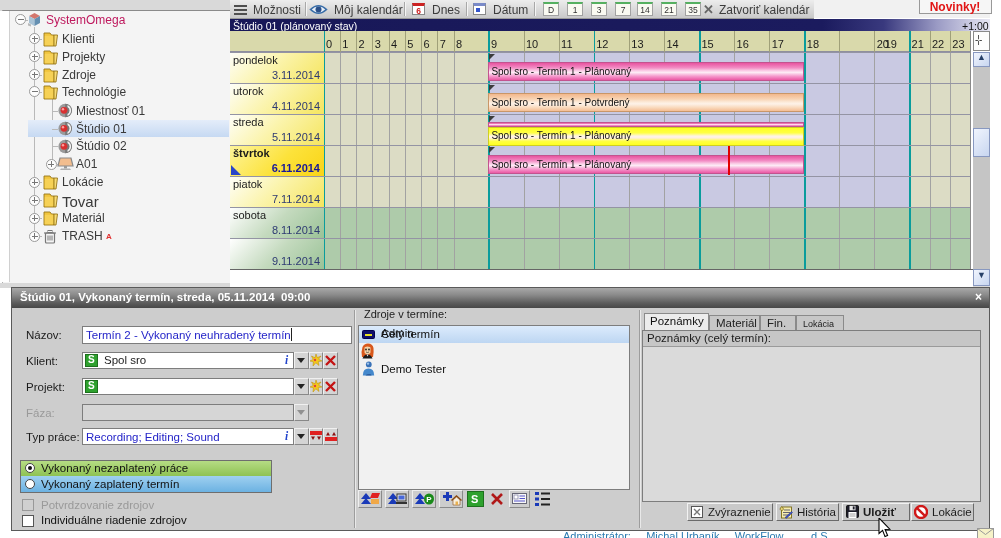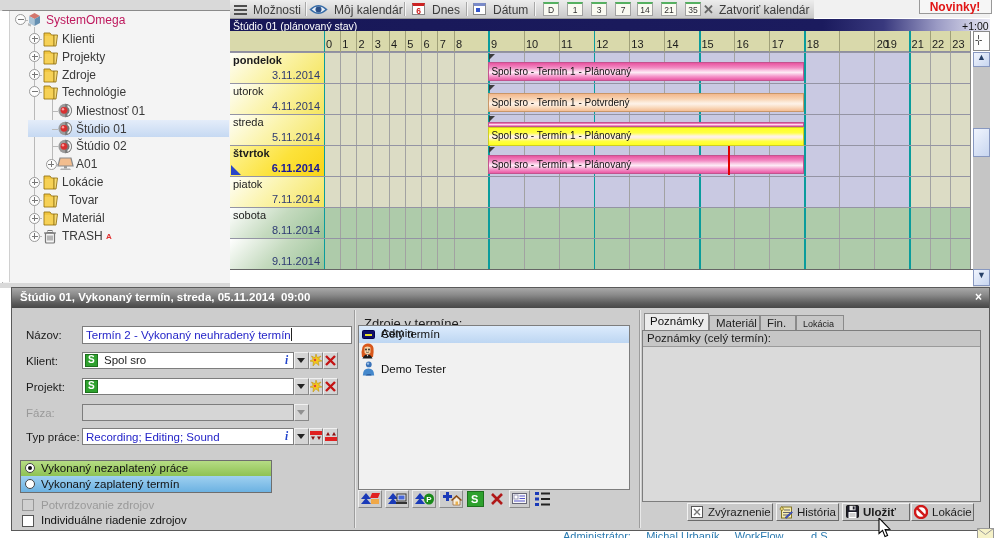--- a/index.html
+++ b/index.html
@@ -148,21 +148,21 @@
 <div class="ab" style="left:970.2px;top:30.5px;width:1px;height:238.5px;background:#8a8a8a;"></div>
 <div class="ab" style="left:230px;top:52px;width:740.2px;height:1px;background:#9494a4;"></div>
 <div class="ab" style="left:230px;top:83px;width:740.2px;height:1px;background:#9494a4;"></div>
 <div class="ab" style="left:230px;top:114px;width:740.2px;height:1px;background:#9494a4;"></div>
 <div class="ab" style="left:230px;top:145px;width:740.2px;height:1px;background:#9494a4;"></div>
 <div class="ab" style="left:230px;top:176px;width:740.2px;height:1px;background:#9494a4;"></div>
 <div class="ab" style="left:230px;top:207px;width:740.2px;height:1px;background:#9494a4;"></div>
 <div class="ab" style="left:230px;top:238px;width:740.2px;height:1px;background:#9494a4;"></div>
 <div class="ab" style="left:230px;top:269px;width:740.2px;height:1px;background:#9494a4;"></div>
 <div class="ab" style="left:230px;top:53px;width:93.6px;height:30px;background:linear-gradient(135deg,#fefef8 0%,#fbf4ad 45%,#f5e55e 100%);"></div>
-<div class="t" style="left:233px;top:54px;font-size:11px;color:#1b1b1b;font-weight:bold;">pondelok</div>
+<div class="t" style="left:233px;top:54px;font-size:11px;color:#1b1b1b;">pondelok</div>
 <div class="t" style="right:681px;top:69px;font-size:11px;color:#2e3a72;">3.11.2014</div>
 <div class="ab" style="left:230px;top:84px;width:93.6px;height:30px;background:linear-gradient(135deg,#fefef8 0%,#fbf4ad 45%,#f5e55e 100%);"></div>
 <div class="t" style="left:233px;top:85px;font-size:11px;color:#1b1b1b;">utorok</div>
 <div class="t" style="right:681px;top:100px;font-size:11px;color:#2e3a72;">4.11.2014</div>
 <div class="ab" style="left:230px;top:115px;width:93.6px;height:30px;background:linear-gradient(135deg,#fefef8 0%,#fbf4ad 45%,#f5e55e 100%);"></div>
 <div class="t" style="left:233px;top:116px;font-size:11px;color:#1b1b1b;">streda</div>
 <div class="t" style="right:681px;top:131px;font-size:11px;color:#2e3a72;">5.11.2014</div>
 <div class="ab" style="left:230px;top:146px;width:93.6px;height:30px;background:linear-gradient(135deg,#fdf49a 0%,#fce23a 55%,#f9d416 100%);"></div>
 <div class="t" style="left:233px;top:147px;font-size:11px;color:#1b1b1b;font-weight:bold;">štvrtok</div>
 <div class="t" style="right:681px;top:162px;font-size:11px;color:#16169a;font-weight:bold;">6.11.2014</div>
@@ -264,21 +264,21 @@
 <div class="t" style="left:62px;top:175.3px;font-size:12px;color:#3a3a3a;">Lokácie</div>
 <div class="ab" style="left:29.0px;top:194.8px;width:11px;height:11px;border-radius:50%;border:1px solid #9a9a9a;background:#fdfdfd;box-sizing:border-box;"></div>
 <div class="ab" style="left:31.5px;top:199.8px;width:6px;height:1.2px;background:#777;"></div>
 <div class="ab" style="left:34.1px;top:197.3px;width:1.2px;height:6px;background:#777;"></div>
 <div class="ab" style="left:40.0px;top:200.3px;width:2.0px;height:1px;background:#b9b9b9;"></div>
 <svg class="ab" style="left:42px;top:192.3px;" width="17" height="16" viewBox="0 0 17 16">
 <path d="M2 2 L8 2 L9.5 4 L12 4 L12 15 L2 15 Z" fill="#f0c53e" stroke="#96761a" stroke-width="0.9"></path>
 <path d="M12 4 L15.5 4 L14 15 L12 15 Z" fill="#f8dc74" stroke="#96761a" stroke-width="0.9"></path>
 <path d="M2.8 4.8 L11.2 4.8 L11.2 14.2 L2.8 14.2 Z" fill="#f6d156" stroke="none"></path>
   </svg>
-<div class="t" style="left:62px;top:193.3px;font-size:12px;color:#3a3a3a;margin-left:7px;">Tovar</div>
+<div class="t" style="left:62px;top:193.3px;font-size:15px;color:#3a3a3a;">Tovar</div>
 <div class="ab" style="left:29.0px;top:212.8px;width:11px;height:11px;border-radius:50%;border:1px solid #9a9a9a;background:#fdfdfd;box-sizing:border-box;"></div>
 <div class="ab" style="left:31.5px;top:217.8px;width:6px;height:1.2px;background:#777;"></div>
 <div class="ab" style="left:34.1px;top:215.3px;width:1.2px;height:6px;background:#777;"></div>
 <div class="ab" style="left:40.0px;top:218.3px;width:2.0px;height:1px;background:#b9b9b9;"></div>
 <svg class="ab" style="left:42px;top:210.3px;" width="17" height="16" viewBox="0 0 17 16">
 <path d="M2 2 L8 2 L9.5 4 L12 4 L12 15 L2 15 Z" fill="#f0c53e" stroke="#96761a" stroke-width="0.9"></path>
 <path d="M12 4 L15.5 4 L14 15 L12 15 Z" fill="#f8dc74" stroke="#96761a" stroke-width="0.9"></path>
 <path d="M2.8 4.8 L11.2 4.8 L11.2 14.2 L2.8 14.2 Z" fill="#f6d156" stroke="none"></path>
   </svg>
 <div class="t" style="left:62px;top:211.3px;font-size:12px;color:#3a3a3a;">Materiál</div>
@@ -404,21 +404,21 @@
 <div class="ab" style="left:21px;top:476px;width:250px;height:15.5px;background:linear-gradient(#9fd0f0,#6cb2e2);"></div>
 <div class="ab" style="left:25px;top:463px;width:10px;height:10px;border-radius:50%;background:#fff;border:1px solid #444;box-sizing:border-box;"></div>
 <div class="ab" style="left:28px;top:466px;width:4px;height:4px;border-radius:50%;background:#111;"></div>
 <div class="t" style="left:41px;top:462px;font-size:11.5px;color:#111;">Vykonaný nezaplatený práce</div>
 <div class="ab" style="left:25px;top:478.5px;width:10px;height:10px;border-radius:50%;background:#fff;border:1px solid #444;box-sizing:border-box;"></div>
 <div class="t" style="left:41px;top:477.5px;font-size:11.5px;color:#111;">Vykonaný zaplatený termín</div>
 <div class="ab" style="left:22px;top:499px;width:12px;height:12px;background:#d0d0d0;border:1px solid #999;box-sizing:border-box;"></div>
 <div class="t" style="left:41px;top:499px;font-size:11.5px;color:#9a9a9a;">Potvrdzovanie zdrojov</div>
 <div class="ab" style="left:22px;top:514.5px;width:12px;height:12px;background:#fff;border:1px solid #555;box-sizing:border-box;"></div>
 <div class="t" style="left:41px;top:514px;font-size:11.5px;color:#111;">Individuálne riadenie zdrojov</div>
-<div class="t" style="left:364px;top:316px;font-size:13px;color:#1c1c1c;text-align:center;">Zdroje v termíne:</div>
+<div class="t" style="left:364px;top:308px;font-size:11px;color:#1c1c1c;text-align:center;">Zdroje v termíne:</div>
 <div class="ab" style="left:358px;top:324.5px;width:271.5px;height:165.5px;background:#f1f1f1;border:1px solid #7d7d7d;box-sizing:border-box;"></div>
 <div class="ab" style="left:359px;top:325.5px;width:269.5px;height:17px;background:linear-gradient(#dcebfc,#bdd6f2);"></div>
 <div class="ab" style="left:362px;top:330px;width:13px;height:9px;background:#10106a;border:1px solid #000050;border-radius:1.5px;box-sizing:border-box;"></div>
 <div class="ab" style="left:365px;top:333.5px;width:7px;height:2px;background:#e8e020;"></div>
 <div class="t" style="left:381px;top:328px;font-size:11.5px;color:#111;">Celý termín</div>
 <svg class="ab" style="left:360px;top:343px;" width="15" height="16" viewBox="0 0 15 16">
 <path d="M2 14 Q1 8 2.5 4 Q4 0.5 8 0.5 Q12.5 0.5 13.5 5 Q14 9 13 14 Z" fill="#d8581c"></path>
 <path d="M4.5 5 Q4.5 3.5 7.5 3.5 Q10.5 3.5 10.5 5 L10.5 9 Q10.5 11 7.5 11 Q4.5 11 4.5 9 Z" fill="#f2d3a8"></path>
 <circle cx="6" cy="6.5" r="0.9" fill="#222"></circle>
     <circle cx="9" cy="6.5" r="0.9" fill="#222"></circle>

